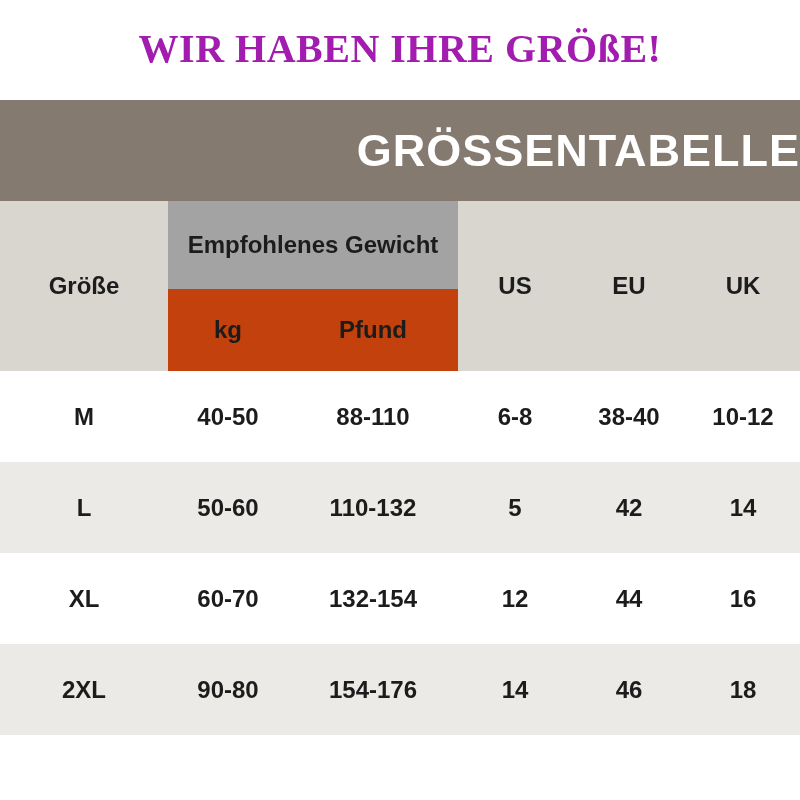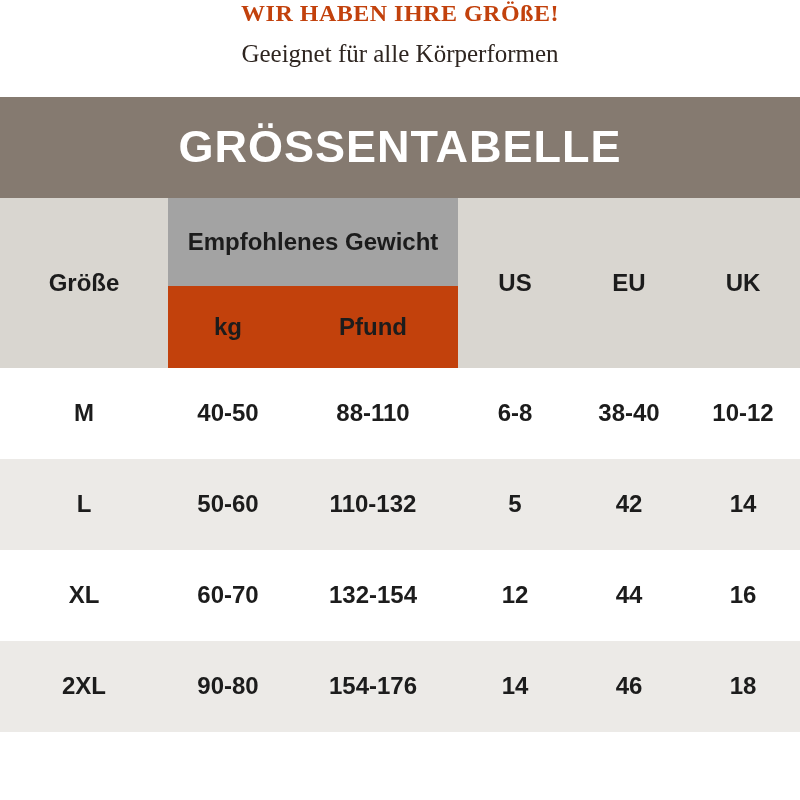--- a/index.html
+++ b/index.html
@@ -18,40 +18,41 @@
     height: 800px;
     position: relative;
     background: #ffffff;
     display: flex;
     flex-direction: column;
   }
   .headline {
     text-align: center;
     font-family: "Liberation Serif", serif;
     font-weight: bold;
-    font-size: 24px;
-    color: #c2410c;
+    font-size: 40px;
+    color: #a21caf;
     letter-spacing: 0.5px;
+    margin-top: 27px;
     line-height: 1.1;
   }
   .subhead {
     text-align: center;
     font-family: "Liberation Serif", serif;
     font-size: 25px;
     color: #2e2520;
     margin-top: 14px;
     line-height: 1.1;
   }
   .banner {
     margin-top: 29px;
     height: 101px;
     background: #857a70;
     display: flex;
     align-items: center;
-    justify-content: center;
+    justify-content: flex-end;
   }
   .banner-title {
     color: #ffffff;
     font-size: 45px;
     font-weight: bold;
     letter-spacing: 1px;
     font-family: "Liberation Sans", sans-serif;
   }
   table.size-table {
     width: 100%;
@@ -109,21 +110,20 @@
   .cell-size {
     font-size: 25px;
   }
 </style>
 </head>
 <body>
 
 <div class="page">
 
   <div class="headline">WIR HABEN IHRE GRÖßE!</div>
-  <div class="subhead">Geeignet für alle Körperformen</div>
 
   <div class="banner">
     <div class="banner-title">GRÖSSENTABELLE</div>
   </div>
 
   <table class="size-table">
     <colgroup>
       <col class="col-size">
       <col class="col-kg">
       <col class="col-pfund">

